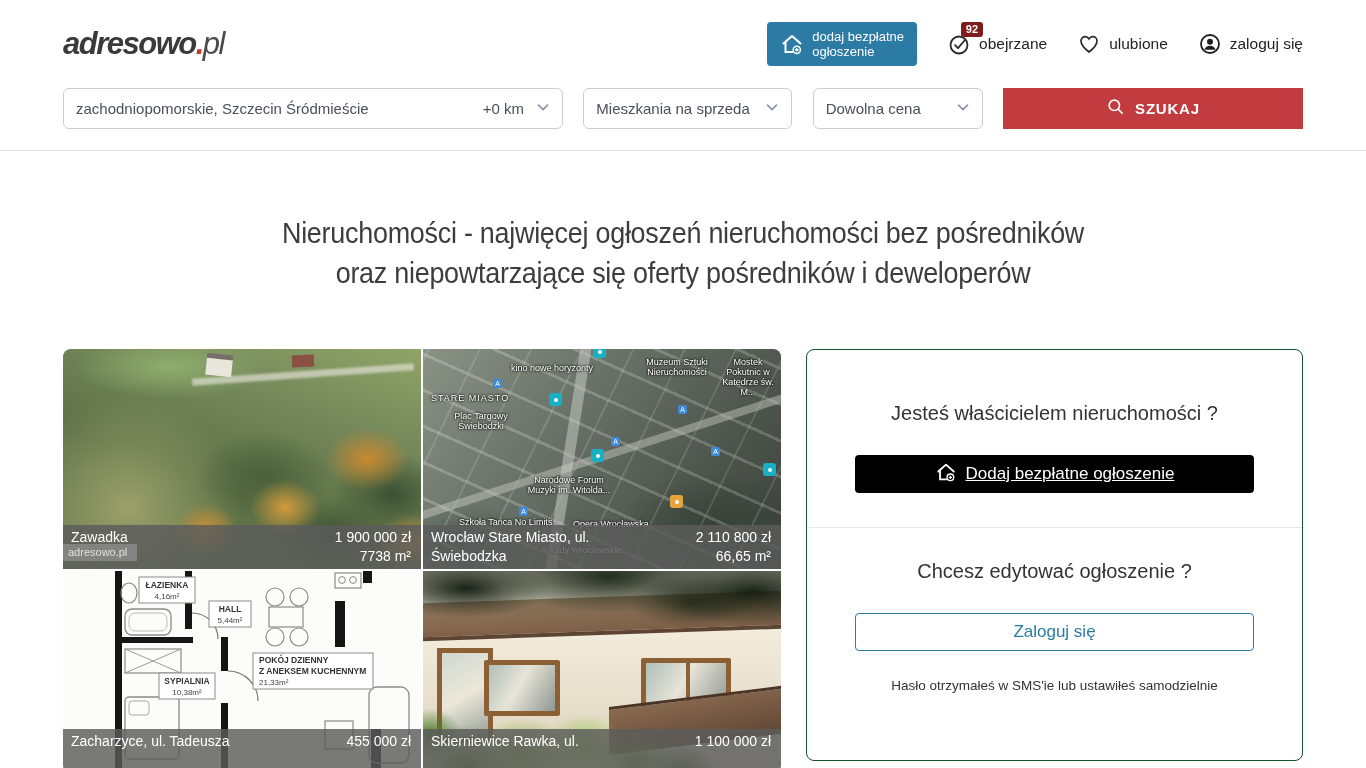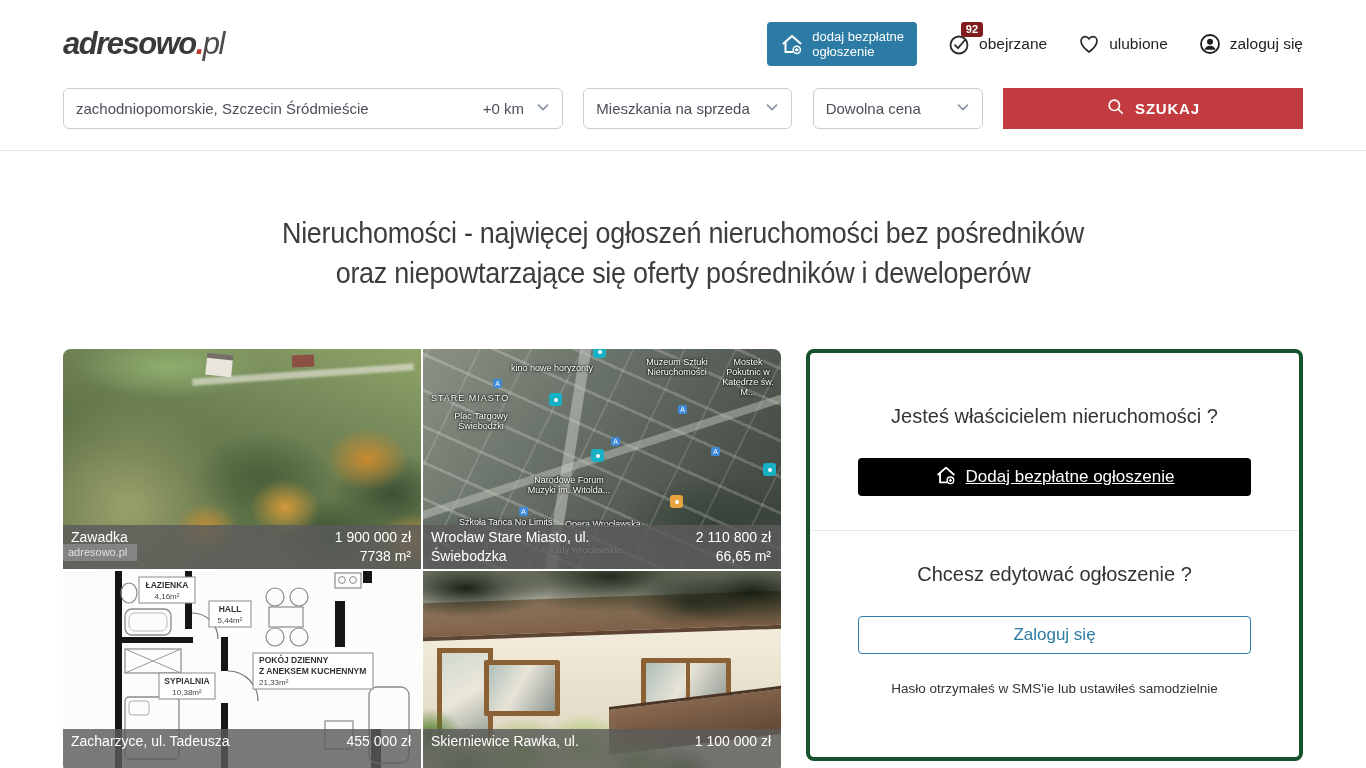--- a/index.html
+++ b/index.html
@@ -116,21 +116,21 @@
     background:linear-gradient(175deg, #8a6a50, #5f4634); transform:skewY(-7deg); border-top:3px solid #4a3526; }
   .house-bushes { position:absolute; bottom:0; left:0; width:100%; height:42%; z-index:2; background:
     radial-gradient(70px 55px at 28% 80%, #86b545 0%, transparent 70%),
     radial-gradient(60px 48px at 45% 70%, #9cc755 0%, transparent 70%),
     radial-gradient(85px 62px at 12% 95%, #55842c 0%, transparent 72%),
     radial-gradient(58px 46px at 60% 88%, #6d9c39 0%, transparent 70%),
     radial-gradient(45px 38px at 2% 55%, #4c7c28 0%, transparent 70%),
     radial-gradient(52px 40px at 72% 100%, #3f651f 0%, transparent 70%); }
 
   
-  .sidebar { width:497px; border:4px solid #14532d; border-radius:8px; background:#fff; height:412px; }
+  .sidebar { width:497px; border:1px solid #14532d; border-radius:8px; background:#fff; height:412px; }
   .side-section { text-align:center; padding:52px 48px 34px; }
   .side-section.second { padding:32px 48px 40px; }
   .side-title { font-size:20px; font-weight:normal; color:#333; margin-bottom:30px; }
   .btn-side { width:100%; height:38px; border-radius:4px; font-size:17px; display:flex; align-items:center;
     justify-content:center; gap:9px; cursor:pointer; font-family:"Liberation Sans", sans-serif; }
   .btn-side.teal { background:#000000; color:#fff; border:none;text-decoration:underline; }
   .btn-side.outline { background:#fff; color:#2c7ba4; border:1px solid #2c7ba4; }
   .side-note { margin-top:27px; font-size:13.5px; color:#333; }
   .side-note b { font-weight:bold; }
   .side-divider { border-top:1px solid #e8e8e8; }
@@ -245,21 +245,21 @@
       <div class="card-img img-map">
         <div class="map-street-v"></div>
         <div class="map-street-d"></div>
         <div class="map-label" style="left:8px; top:44px; letter-spacing:1px;">STARE MIASTO</div>
         <div class="map-label" style="left:88px; top:14px;">kino nowe horyzonty</div>
         <div class="map-label" style="left:216px; top:8px; width:76px;">Muzeum Sztuki Nieruchomości</div>
         <div class="map-label" style="left:294px; top:8px; width:62px;">Mostek Pokutnic w Katedrze św. M...</div>
         <div class="map-label" style="left:26px; top:62px; width:64px;">Plac Targowy Świebodzki</div>
         <div class="map-label" style="left:98px; top:126px; width:96px;">Narodowe Forum Muzyki im. Witolda...</div>
         <div class="map-label" style="left:36px; top:168px;">Szkoła Tańca No Limits</div>
-        <div class="map-label" style="left:142px; top:170px;">Opera Wrocławska</div>
+        <div class="map-label" style="left:150px; top:170px;">Opera Wrocławska</div>
         <div class="map-label" style="left:118px; top:196px;">Arkady Wrocławskie</div>
         <div class="pin pin-teal" style="left:126px; top:44px;"></div>
         <div class="pin pin-teal" style="left:168px; top:100px;"></div>
         <div class="pin pin-teal" style="left:340px; top:114px;"></div>
         <div class="pin pin-teal" style="left:170px; top:-4px;"></div>
         <div class="pin pin-orange" style="left:247px; top:146px;"></div>
         <div class="mini-sq" style="left:70px; top:30px;">A</div>
         <div class="mini-sq" style="left:188px; top:88px;">A</div>
         <div class="mini-sq" style="left:288px; top:98px;">A</div>
         <div class="mini-sq" style="left:96px; top:158px;">A</div>

